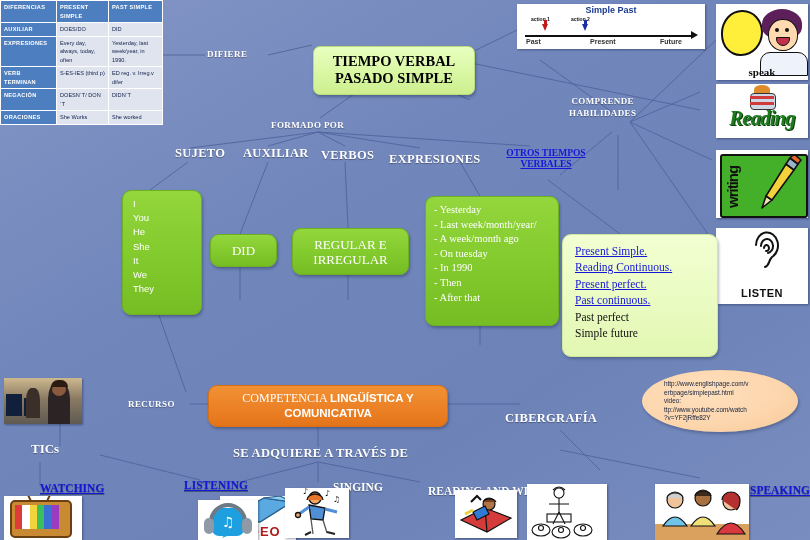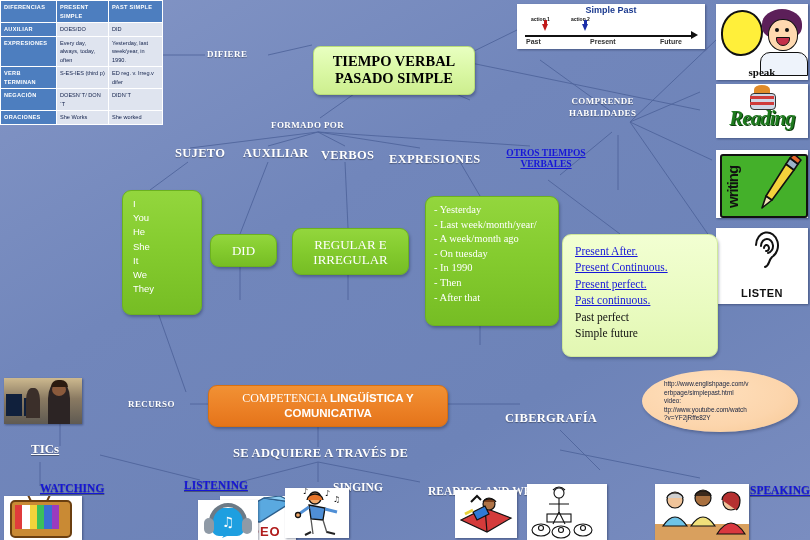--- a/index.html
+++ b/index.html
@@ -90,21 +90,21 @@
   #listen{left:716px;top:228px;width:92px;height:76px;}
   #listen .cap{position:absolute;left:0;bottom:5px;width:92px;text-align:center;font-family:"Liberation Sans",sans-serif;font-weight:bold;font-size:11px;color:#111;letter-spacing:.5px;}
 
   
   .node{
     color:#ffffff;font-family:"Liberation Serif",serif;font-weight:bold;
     text-shadow:0 1px 1px rgba(0,0,0,.35);white-space:nowrap;
   }
   .node.small{font-size:9px;letter-spacing:.4px;}
   .node.mid{font-size:12.5px;letter-spacing:.3px;}
-  .node.lg{font-size:13px;text-decoration:underline;}
+  .node.lg{font-size:13px;}
   .link-node{
     color:#1616d8;font-family:"Liberation Serif",serif;font-weight:bold;font-size:9.5px;
     text-decoration:underline;text-align:center;line-height:11px;
   }
 
   
   .gbox{
     background:linear-gradient(180deg,#93d63d 0%,#85cc2f 45%,#76bd24 100%);
     border:1px solid #6cb11f;border-radius:9px;
     box-shadow:1px 2px 3px rgba(20,30,60,.35);
@@ -368,22 +368,22 @@
     <div>- Yesterday</div>
     <div>- Last week/month/year/</div>
     <div>- A week/month ago</div>
     <div>- On tuesday</div>
     <div>- In 1990</div>
     <div>- Then</div>
     <div>- After that</div>
   </div>
 
   <div class="abs" id="tensebox">
-    <div class="lnk">Present After.</div>
-    <div class="lnk">Present Continuous.</div>
+    <div class="lnk">Present Simple.</div>
+    <div class="lnk">Reading Continuous.</div>
     <div class="lnk">Present perfect.</div>
     <div class="lnk">Past continuous.</div>
     <div>Past perfect</div>
     <div>Simple future</div>
   </div>
 
   <div class="abs" id="orange">
     <div>
       <span>COMPETENCIA </span><b>LINGÜÍSTICA Y COMUNICATIVA</b>
     </div>

